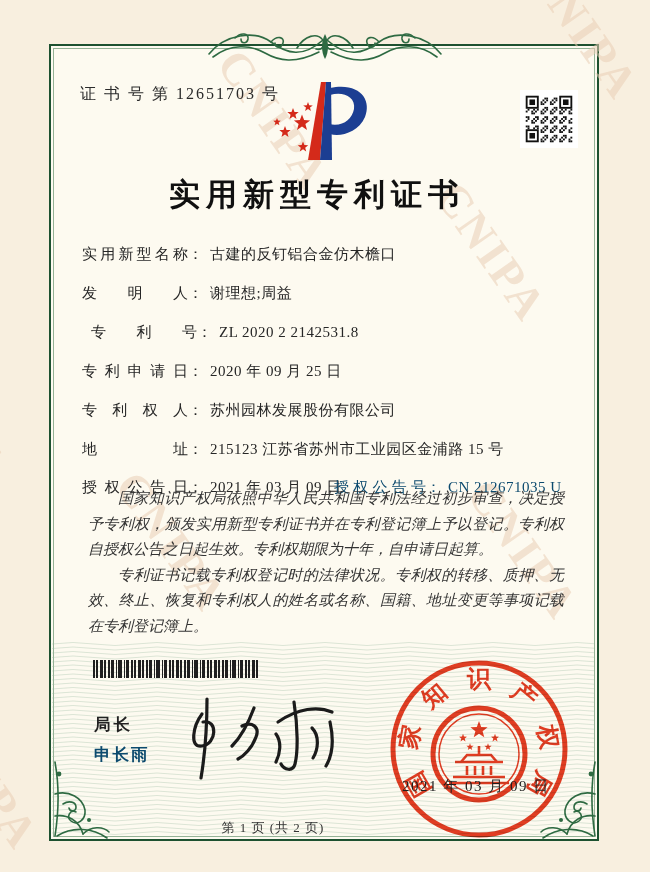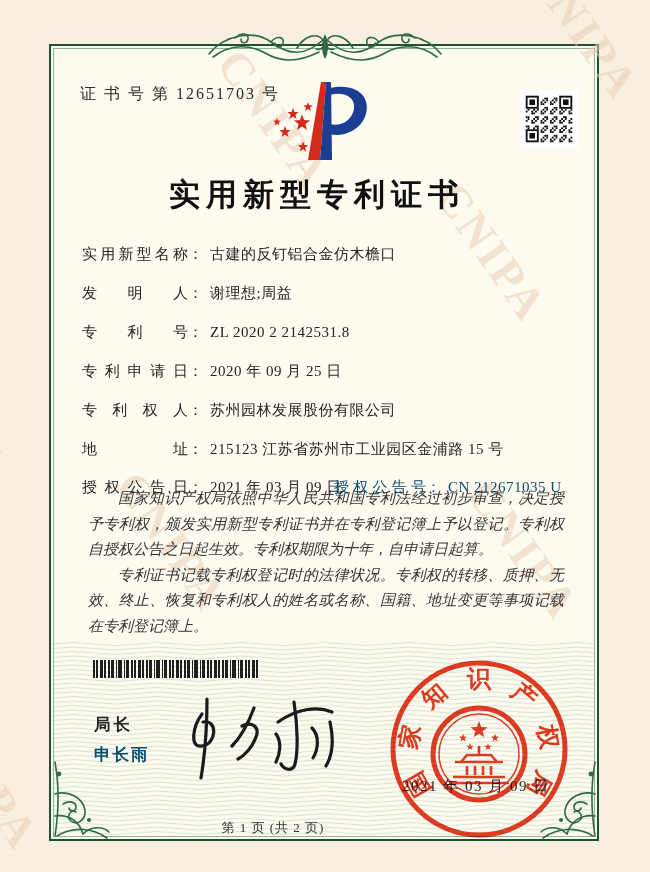--- a/index.html
+++ b/index.html
@@ -342,21 +342,21 @@
     </svg>
 
   <div class="title">实用新型专利证书</div>
 
   <div class="frow" style="top:245px;">
     <span class="flabel">实用新型名称</span><span class="fcolon">：</span><span class="fval">古建的反钉铝合金仿木檐口</span>
   </div>
   <div class="frow" style="top:284px;">
     <span class="flabel">发明人</span><span class="fcolon">：</span><span class="fval">谢理想;周益</span>
   </div>
-  <div class="frow" style="top:323px;">
+  <div class="frow" style="top:323px;margin-left:9px;">
     <span class="flabel">专利号</span><span class="fcolon">：</span><span class="fval">ZL 2020 2 2142531.8</span>
   </div>
   <div class="frow" style="top:362px;">
     <span class="flabel">专利申请日</span><span class="fcolon">：</span><span class="fval">2020 年 09 月 25 日</span>
   </div>
   <div class="frow" style="top:401px;">
     <span class="flabel">专利权人</span><span class="fcolon">：</span><span class="fval">苏州园林发展股份有限公司</span>
   </div>
   <div class="frow" style="top:440px;">
     <span class="flabel">地址</span><span class="fcolon">：</span><span class="fval">215123 江苏省苏州市工业园区金浦路 15 号</span>

